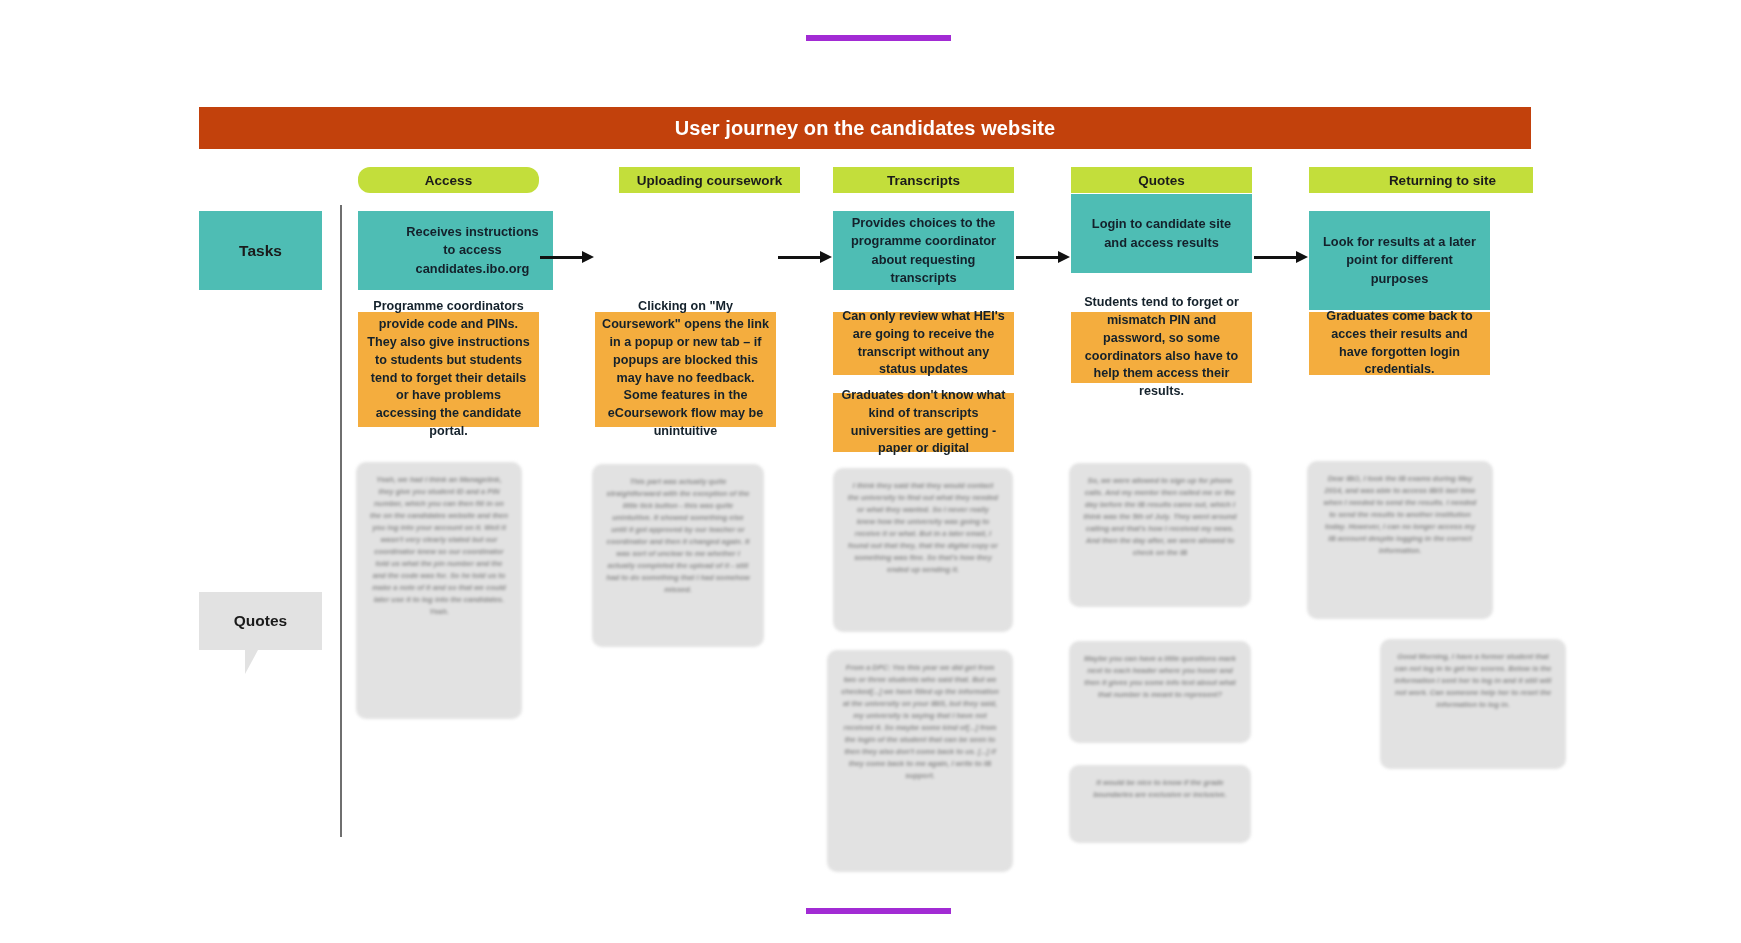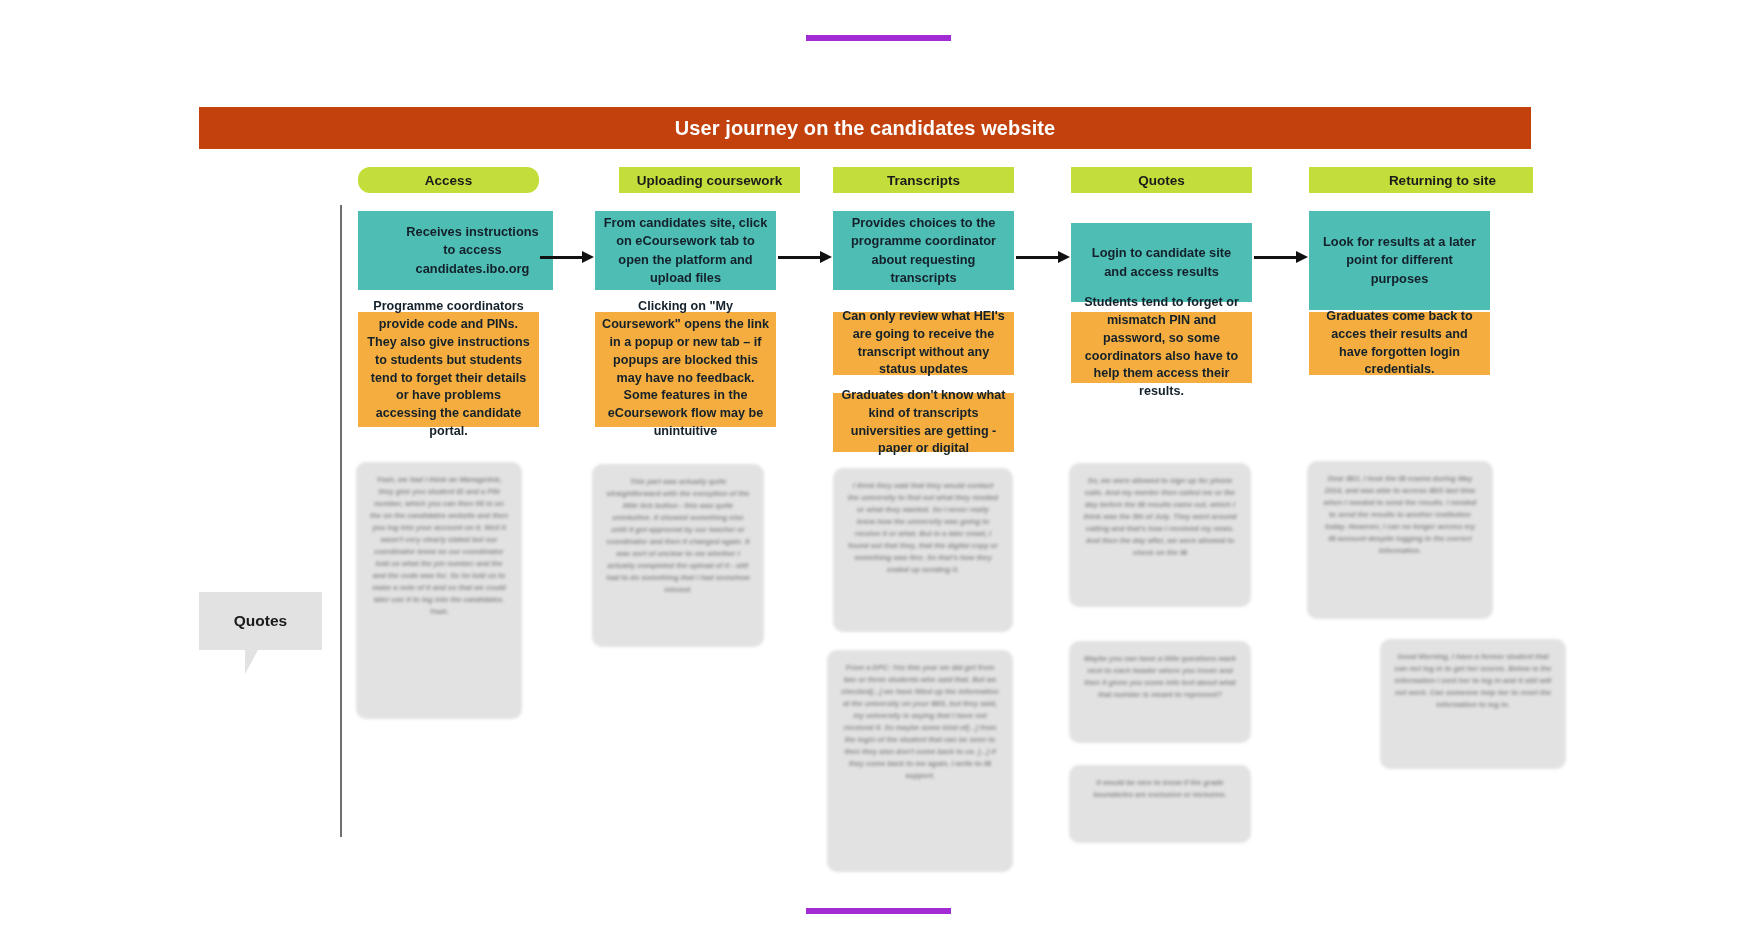--- a/index.html
+++ b/index.html
@@ -199,26 +199,26 @@
 <div class="stage">
 
   <div class="divider"></div>
 
   <div class="phase-head" style="left:358px;top:167px;width:181px;border-radius:12px;">Access</div>
   <div class="phase-head" style="left:595px;top:167px;width:181px;margin-left:24px;">Uploading coursework</div>
   <div class="phase-head" style="left:833px;top:167px;width:181px;">Transcripts</div>
   <div class="phase-head" style="left:1071px;top:167px;width:181px;">Quotes</div>
   <div class="phase-head" style="left:1309px;top:167px;width:181px;padding-left:43px;">Returning to site</div>
 
+  <div class="row-label tasks">Tasks</div>
   <div class="row-label quotes">Quotes</div>
 
   <div class="task-card" style="left:358px;top:211px;width:195px;height:79px;padding-left:42px;">Receives instructions to access candidates.ibo.org</div>
-  <div class="task-card" style="left:595px;top:211px;width:181px;height:79px;">From candidates site, click on eCoursework tab to open the platform and upload files</div>
   <div class="task-card" style="left:833px;top:211px;width:181px;height:79px;">Provides choices to the programme coordinator about requesting transcripts</div>
-  <div class="task-card" style="left:1071px;top:223px;width:181px;height:79px;">Login to candidate site and access results</div>
+  <div class="task-card" style="left:1071px;top:194px;width:181px;height:79px;">Login to candidate site and access results</div>
   <div class="task-card" style="left:1309px;top:211px;width:181px;height:99px;">Look for results at a later point for different purposes</div>
 
   <div class="arrow" style="left:540px;width:54px;">
     <div class="shaft" style="width:42px;"></div>
       <div class="head" style="left:42px;"></div>
   </div>
   <div class="arrow" style="left:778px;width:54px;">
     <div class="shaft" style="width:42px;"></div>
       <div class="head" style="left:42px;"></div>
   </div>

